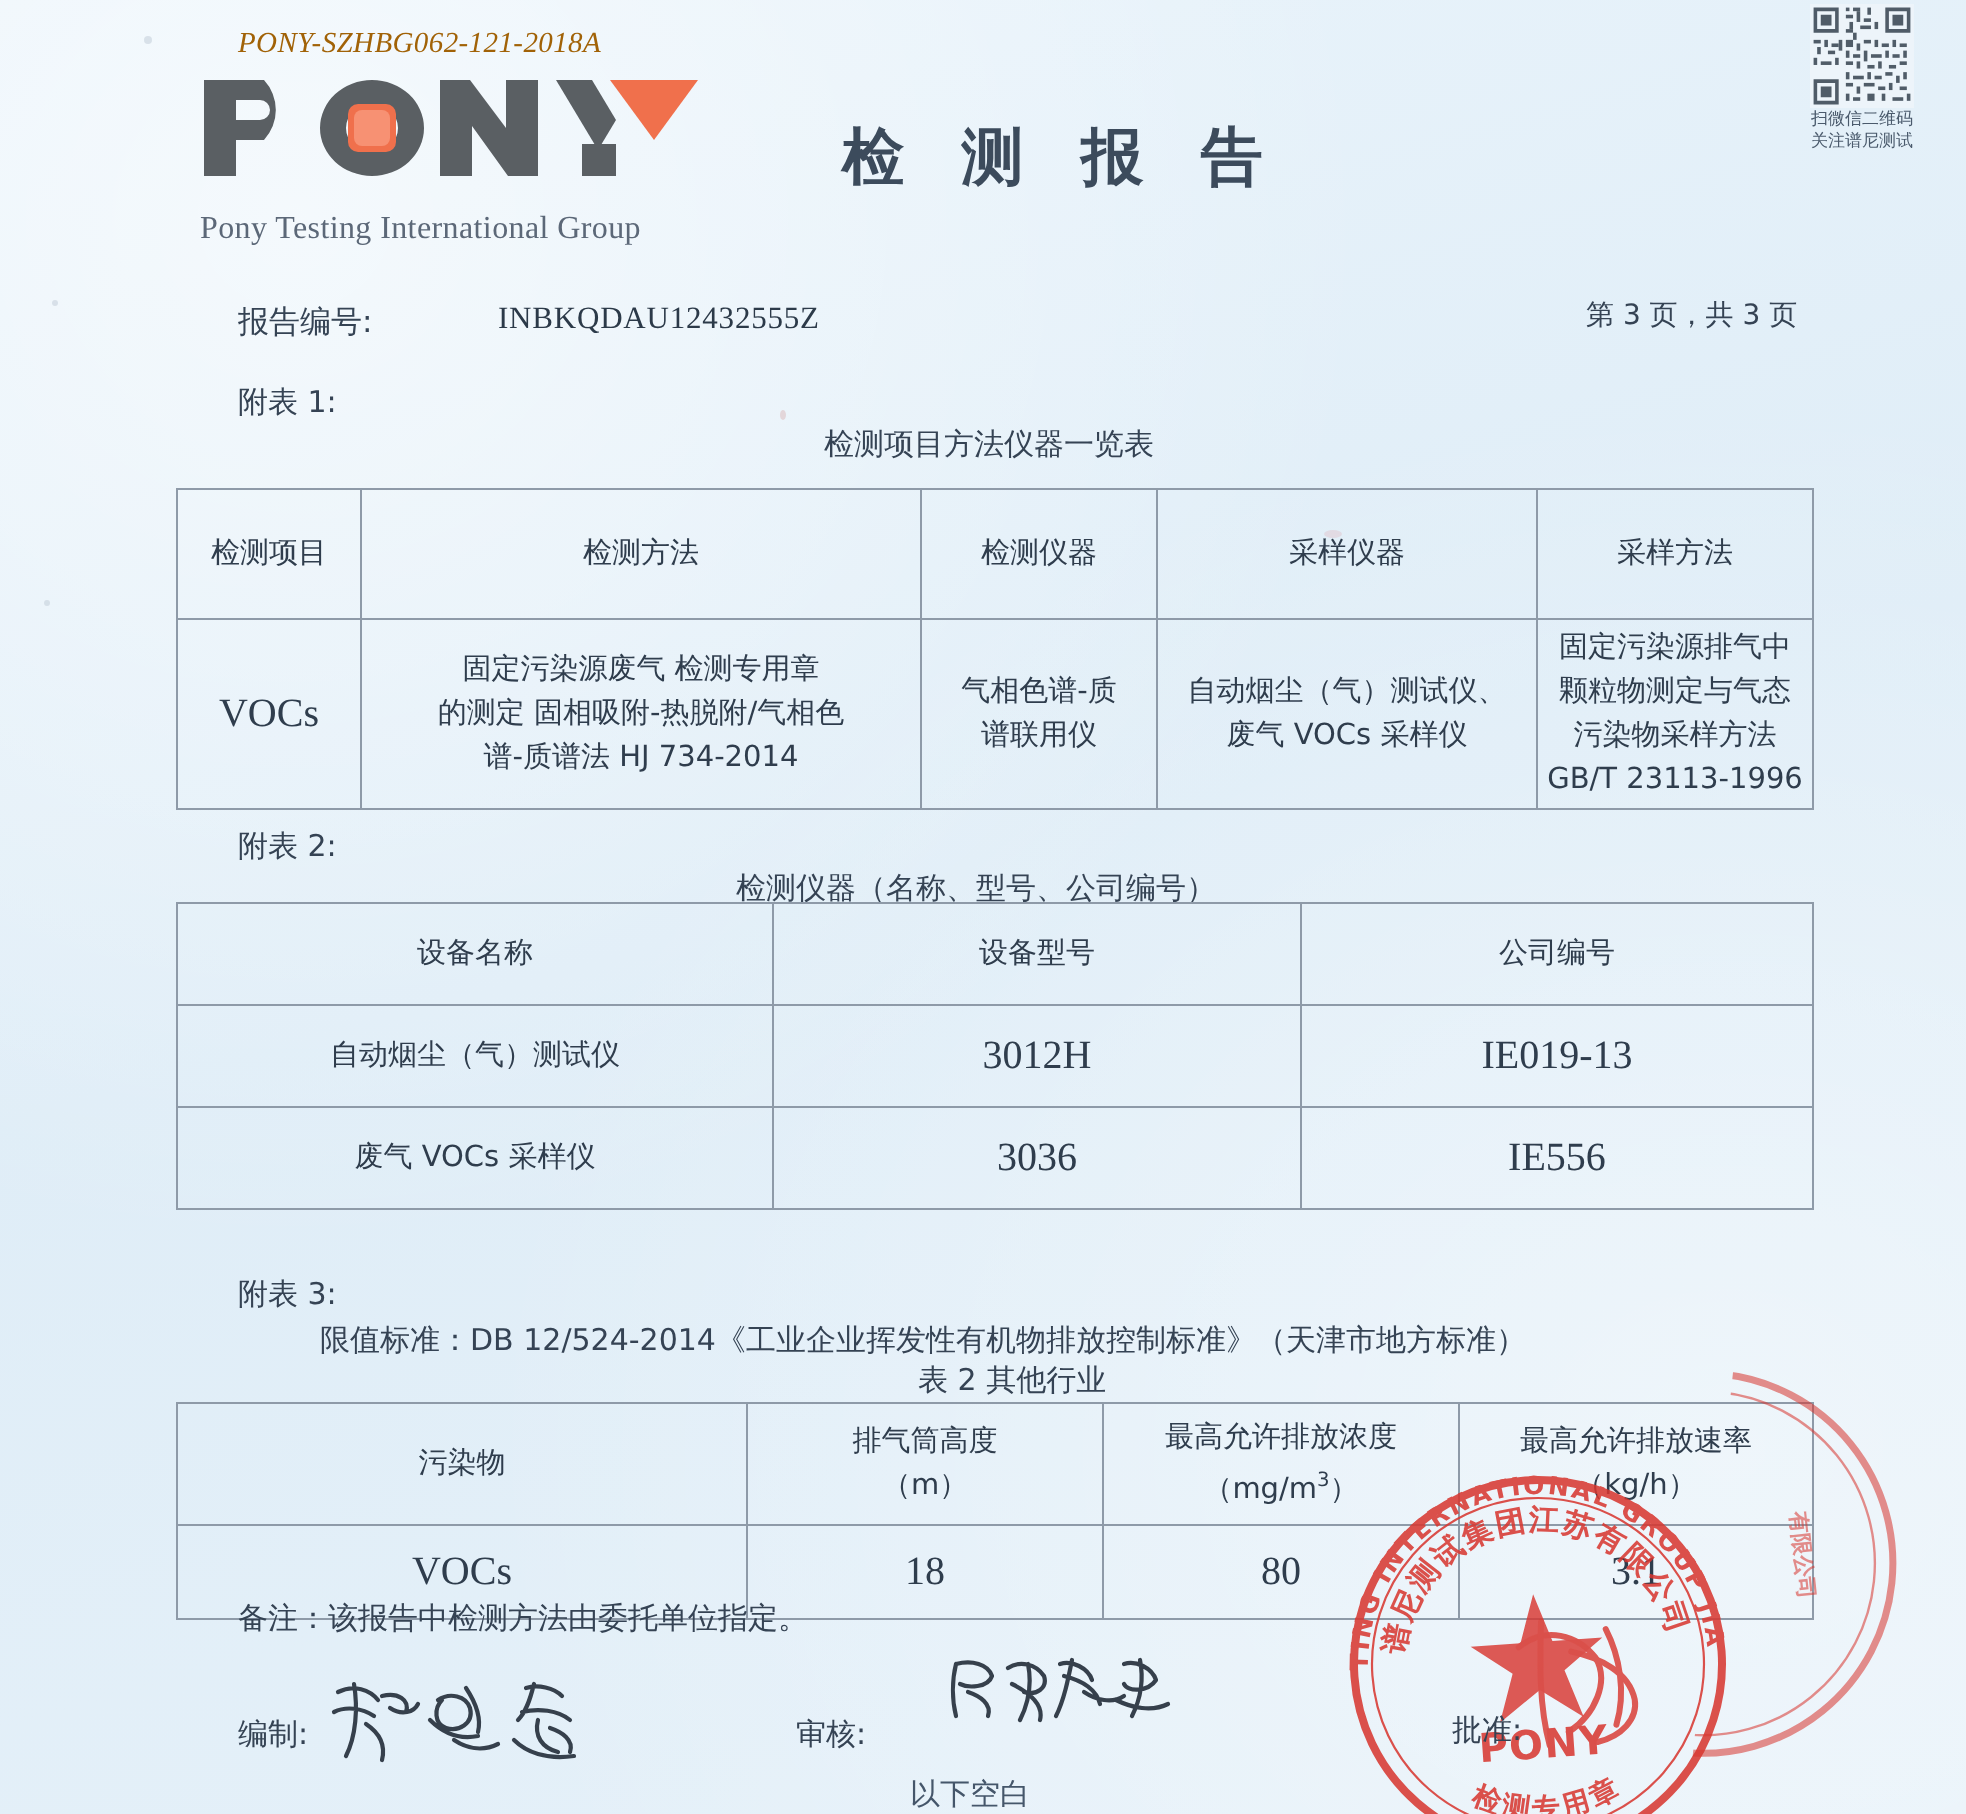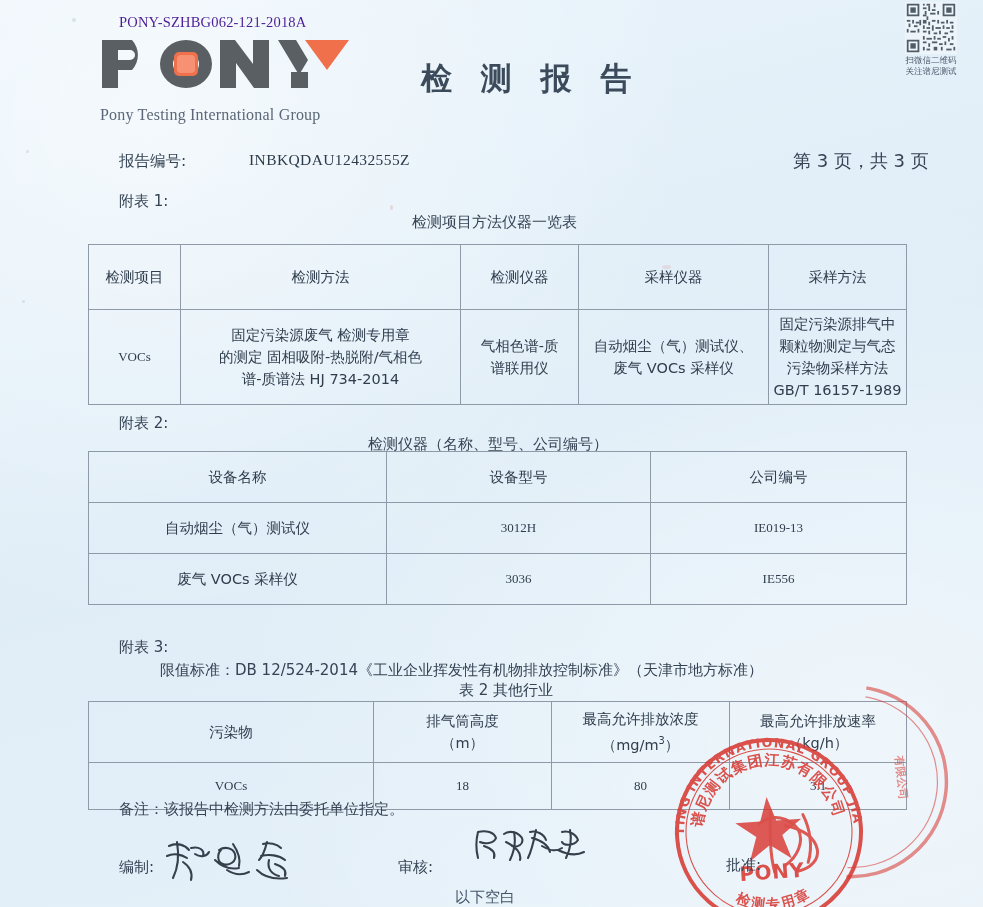--- a/index.html
+++ b/index.html
@@ -32,22 +32,23 @@
     z-index: 2;
   }
 
   
   .doc-code {
     position: absolute;
     left: 119px;
     top: 14px;
     font-size: 14.5px;
     letter-spacing: 0.2px;
-    color: #4c1d95;
-    white-space: nowrap;
+    color: #a16207;
+    white-space: nowrap;
+    font-style: italic;
   }
   .logo-block {
     position: absolute;
     left: 100px;
     top: 36px;
     width: 260px;
   }
   .logo-word {
     position: relative;
     height: 56px;
@@ -113,21 +114,21 @@
     top: 151px;
     font-size: 15.5px;
     letter-spacing: 0.4px;
     color: #2c3a49;
     white-space: nowrap;
   }
   .page-indicator {
     position: absolute;
     left: 793px;
     top: 149px;
-    font-size: 18px;
+    font-size: 14px;
     font-family: "DejaVu Sans", sans-serif;
     color: #354354;
     white-space: nowrap;
   }
 
   
   .attach-label {
     position: absolute;
     font-size: 15px;
     font-family: "DejaVu Sans", sans-serif;
@@ -163,21 +164,21 @@
     text-align: center;
     vertical-align: middle;
     font-size: 14.5px;
     line-height: 22px;
     color: #2f3d4d;
     font-family: "DejaVu Sans", sans-serif;
     padding: 3px 4px;
   }
   table.doc-table td.latin {
     font-family: "Liberation Serif", serif;
-    font-size: 13px;
+    font-size: 20px;
   }
 
   
   #table-methods { left: 88px; top: 244px; width: 818px; }
   #table-methods tr.head-row td { height: 58px; }
   #table-methods tr.body-row td { height: 86px; }
 
   
   #table-instruments { left: 88px; top: 451px; width: 818px; }
   #table-instruments tr td { height: 44px; }
@@ -405,21 +406,21 @@
           <div>谱联用仪</div>
         </td>
         <td class="cell-two-line">
           <div>自动烟尘（气）测试仪、</div>
           <div>废气 VOCs 采样仪</div>
         </td>
         <td class="cell-two-line">
           <div>固定污染源排气中</div>
           <div>颗粒物测定与气态</div>
           <div>污染物采样方法</div>
-          <div>GB/T 16157-1989</div>
+          <div>GB/T 23113-1996</div>
         </td>
       </tr>
     </tbody>
   </table>
 
   <div class="attach-label" style="left:119px;top:414px;">附表 2:</div>
   <div class="section-caption" style="left:368px;top:435px;">检测仪器（名称、型号、公司编号）</div>
 
   <table class="doc-table" id="table-instruments">
     <colgroup>

